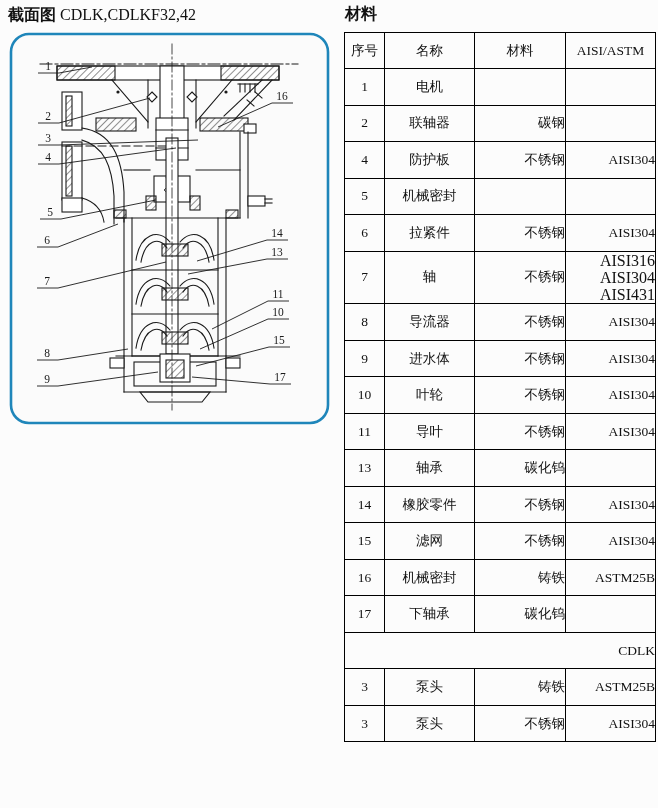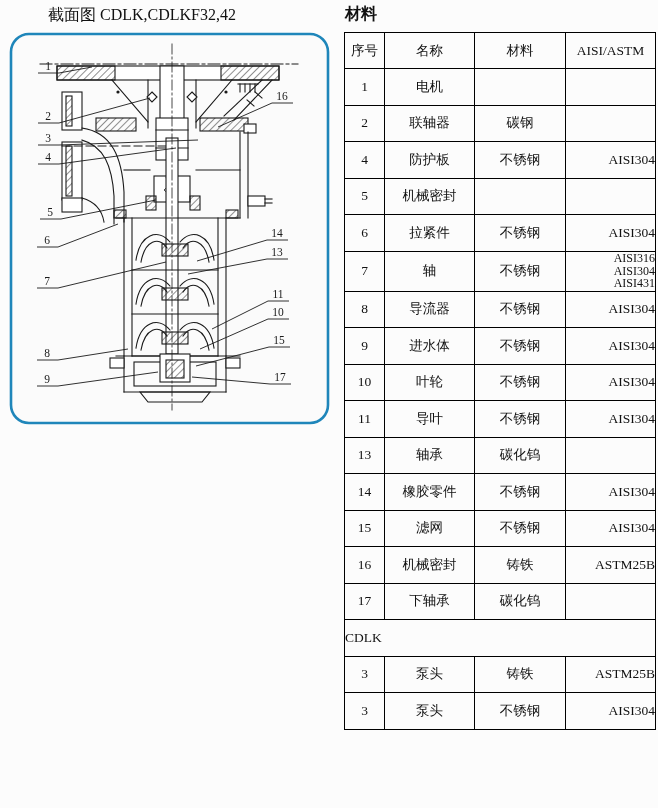--- a/index.html
+++ b/index.html
@@ -4,21 +4,21 @@
 <style>
   html,body { margin:0; padding:0; }
   .page {
     position:relative; width:658px; height:808px;
     background:#fcfcfc; overflow:hidden;
     font-family:"Liberation Serif", serif; color:#111;
   }
   .left-title {
     position:absolute; left:8px; top:5px; font-size:16px; white-space:nowrap;
   }
-  .left-title .bold-cjk { font-weight:normal;margin-left:40px; }
+  .left-title .bold-cjk { font-weight:bold; }
   .materials-title {
     position:absolute; left:345px; top:4px; font-size:16px; font-weight:bold;
   }
   svg.diagram { position:absolute; left:0; top:0; }
   svg.diagram text { font-family:"Liberation Serif", serif; font-size:11.5px; fill:#1a1a1a; }
 
   table.materials {
     position:absolute; left:344px; top:32px; width:311px;
     border-collapse:collapse; table-layout:fixed;
   }
@@ -29,24 +29,24 @@
   table.materials td, table.materials th {
     border:1.6px solid #000; padding:0; font-weight:normal;
     font-size:13.5px; overflow:hidden;
   }
   table.materials thead tr { height:36px; }
   table.materials tbody tr { height:36.5px; }
   table.materials tbody tr.tall { height:40px; }
   th.h-cell { text-align:center; }
   td.col-no { text-align:center; }
   td.col-name { text-align:center; padding-left:13px; }
-  td.col-mat  { text-align:center; padding-left:12px; }
+  td.col-mat  { text-align:right; padding-left:12px; }
   td.col-aisi { text-align:right; white-space:pre-line; font-size:13px; }
-  tr.tall td.col-aisi { font-size:12px; line-height:1.08; }
-  td.section-cell { text-align:left; font-size:13.5px;margin-left:48px; }
+  tr.tall td.col-aisi { font-size:16px; line-height:1.08; }
+  td.section-cell { text-align:right; font-size:13.5px;margin-left:48px; }
 </style>
 </head>
 <body>
 
 <div class="page">
 
   <div class="left-title"><span class="bold-cjk">截面图</span><span> CDLK,CDLKF32,42</span></div>
 
   <div class="materials-title">材料</div>
 

